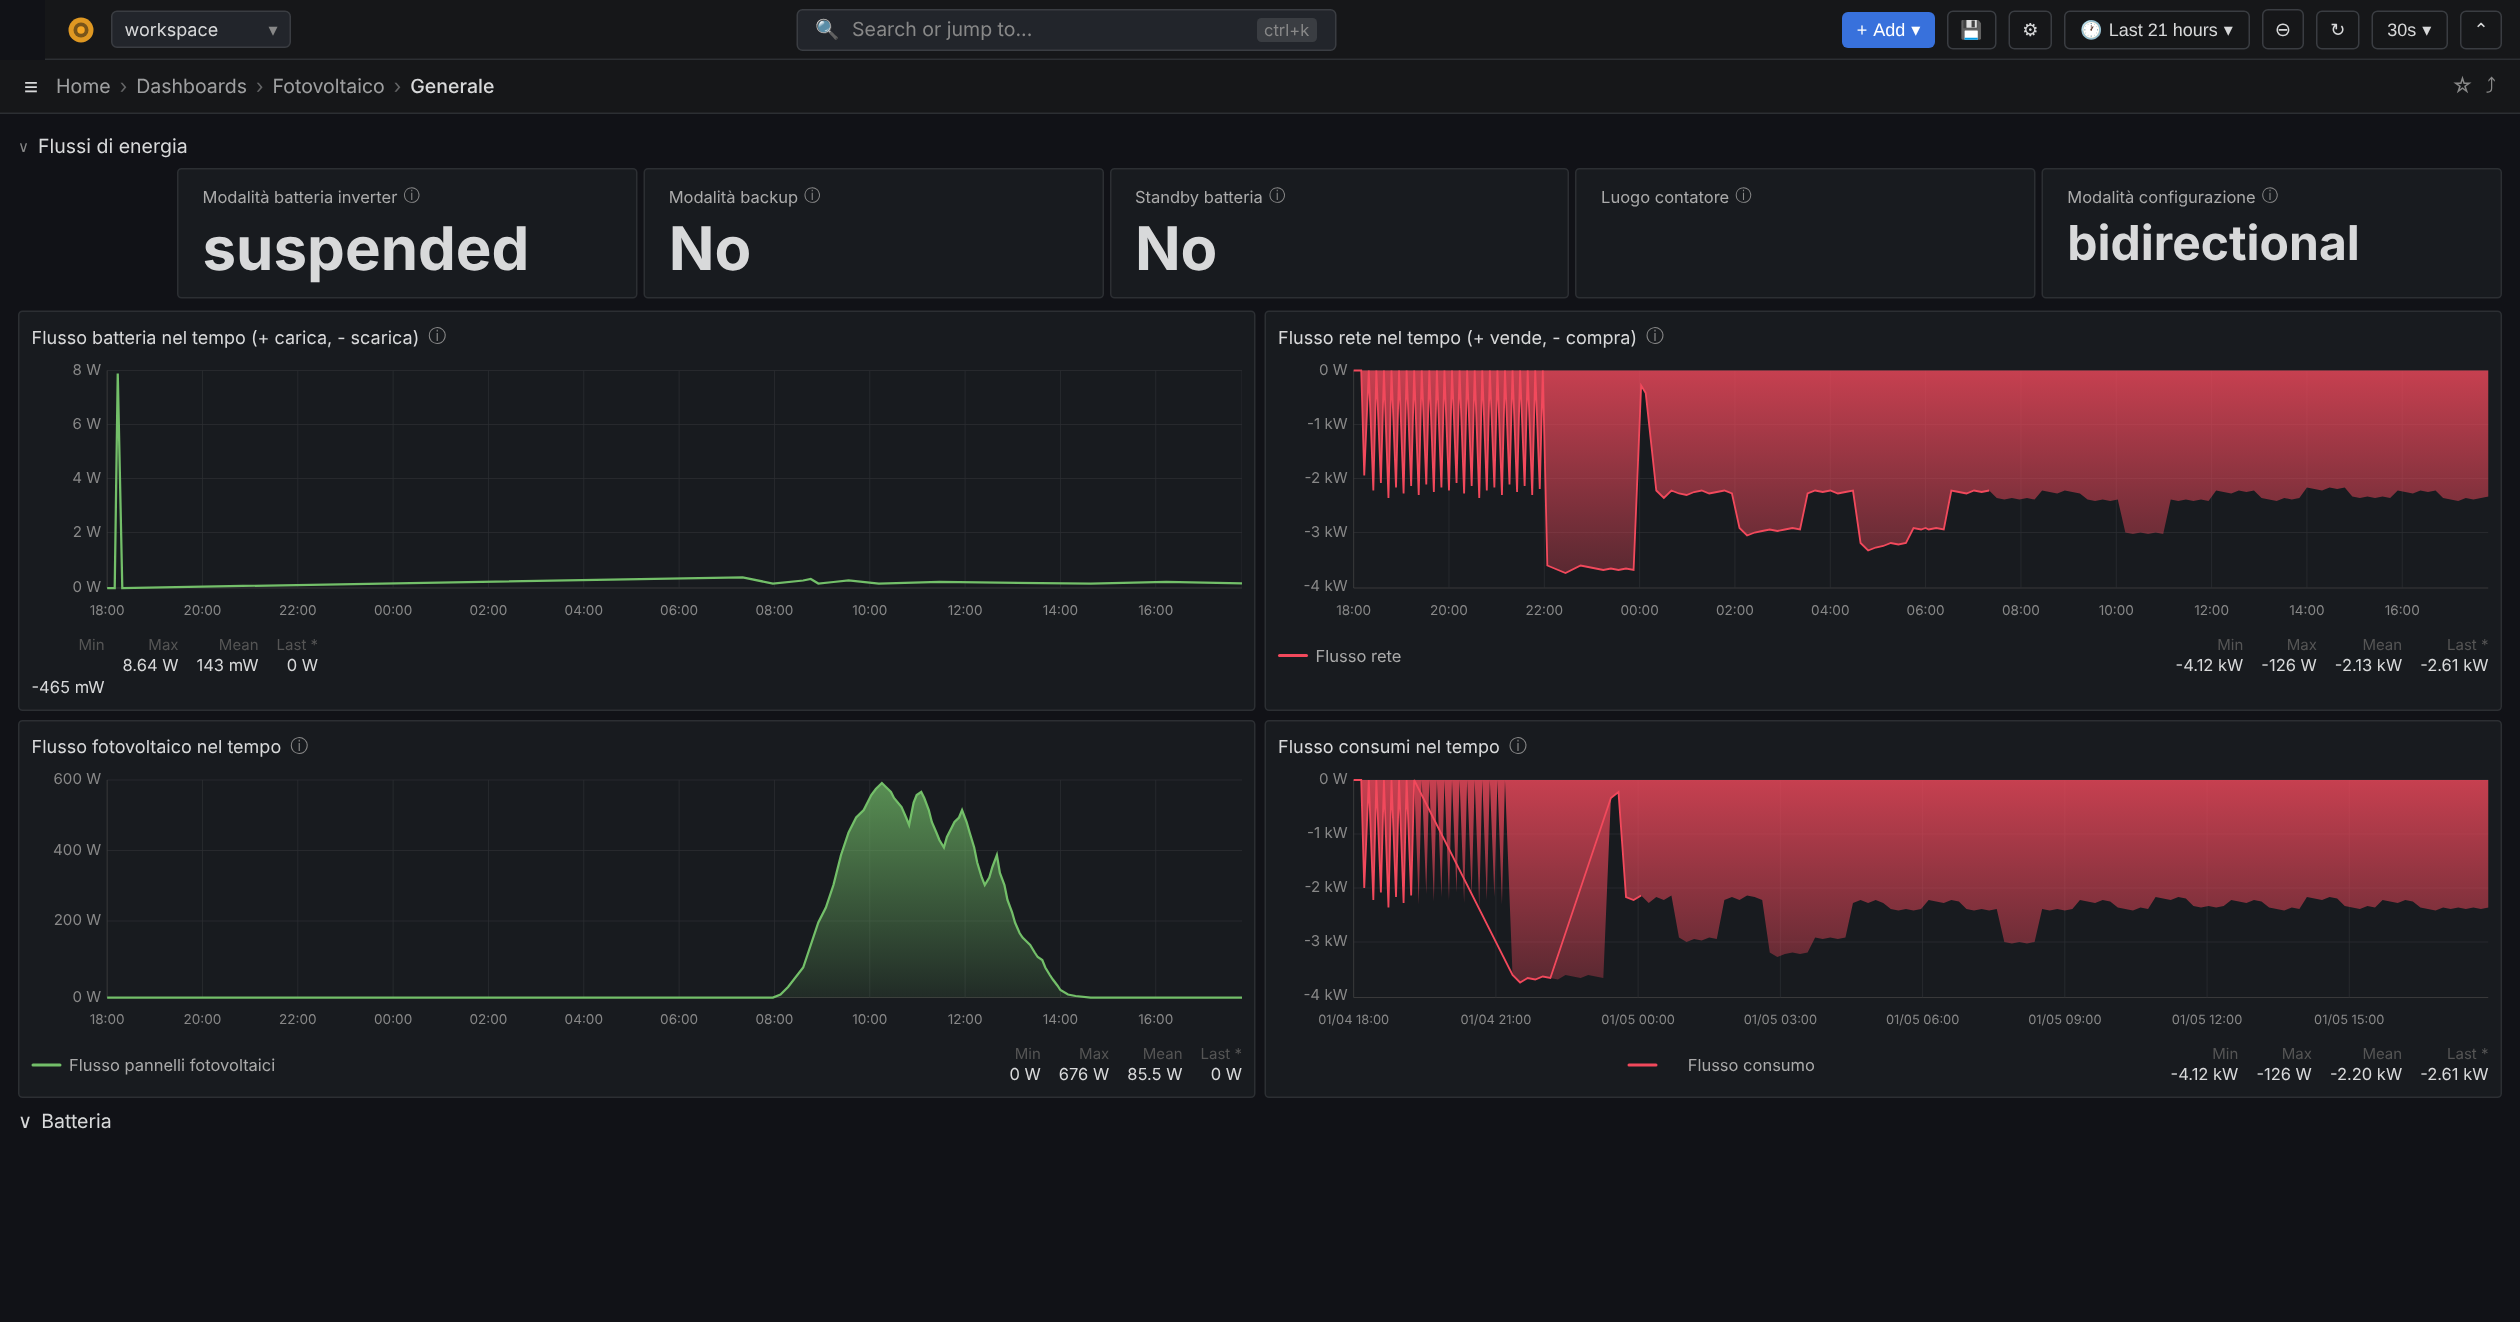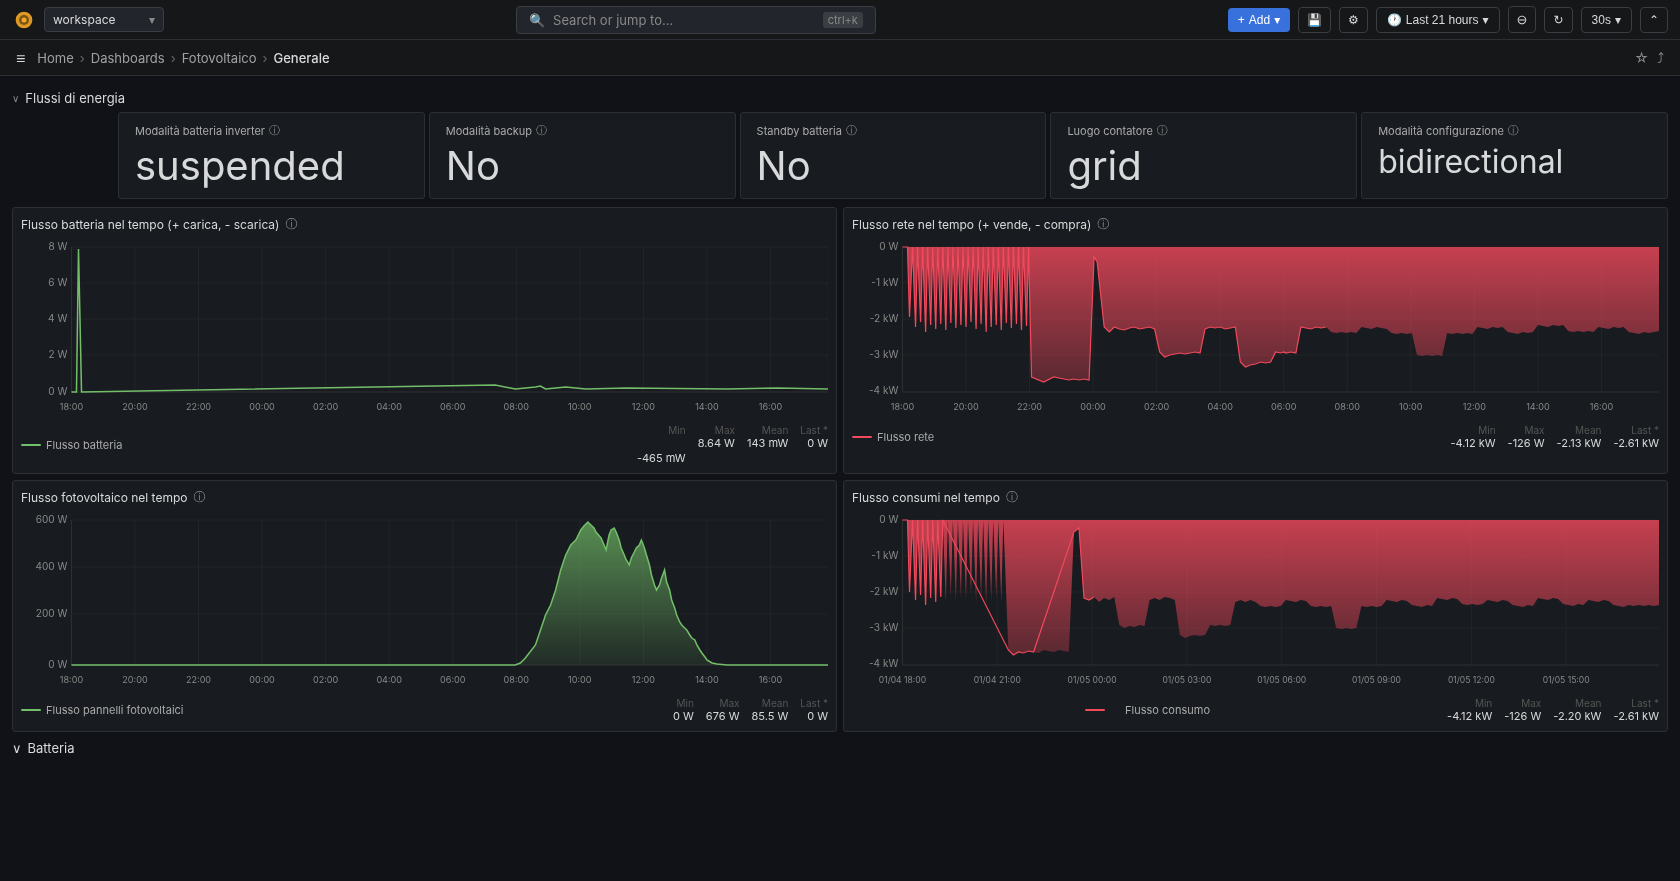--- a/index.html
+++ b/index.html
@@ -15,20 +15,21 @@
 
     
     .topbar {
       display: flex;
       align-items: center;
       background: #161719;
       border-bottom: 1px solid #2c2f33;
       height: 40px;
       padding: 16px 12px;
       gap: 8px;
+      margin-left: 30px;
     }
     .topbar-logo {
       width: 24px; height: 24px;
       display: flex; align-items: center; justify-content: center;
     }
     .topbar-logo svg { width: 20px; height: 20px; }
     .topbar-dropdown {
       background: #22252b;
       border: 1px solid #3a3d42;
       border-radius: 4px;
@@ -151,21 +152,21 @@
       min-width: 0;
     }
     .stat-card-title {
       font-size: 11px;
       color: #aaa;
       display: flex; align-items: center; gap: 4px;
       margin-bottom: 6px;
     }
     .stat-card-value {
       font-size: 40px;
-      font-weight: 400;
+      font-weight: 700;
       color: #d8d9da;
       line-height: 1.1;
     }
 
     
     .charts-grid {
       display: grid;
       grid-template-columns: 1fr 1fr;
       gap: 6px;
     }
@@ -307,21 +308,20 @@
         <span style="color:#888;">ⓘ</span>
       </div>
       <div class="stat-card-value">No</div>
     </div>
 
     <div class="stat-card">
       <div class="stat-card-title">
         <span>Luogo contatore</span>
         <span style="color:#888;">ⓘ</span>
       </div>
-      <div class="stat-card-value">grid</div>
     </div>
 
     <div class="stat-card">
       <div class="stat-card-title">
         <span>Modalità configurazione</span>
         <span style="color:#888;">ⓘ</span>
       </div>
       <div class="stat-card-value" style="font-size:32px;">bidirectional</div>
     </div>
   </div>
@@ -373,24 +373,20 @@
           <text x="428" y="173" fill="#888" font-size="9" text-anchor="middle">06:00</text>
           <text x="491" y="173" fill="#888" font-size="9" text-anchor="middle">08:00</text>
           <text x="554" y="173" fill="#888" font-size="9" text-anchor="middle">10:00</text>
           <text x="617" y="173" fill="#888" font-size="9" text-anchor="middle">12:00</text>
           <text x="680" y="173" fill="#888" font-size="9" text-anchor="middle">14:00</text>
           <text x="743" y="173" fill="#888" font-size="9" text-anchor="middle">16:00</text>
         </svg>
       </div>
 
       <div style="display:flex; align-items:center; margin-top:2px; font-size:11px; gap:4px;">
-        <div style="display:flex; align-items:center; gap:5px; flex:1;">
-          <div style="width:20px; height:2px; background:#73bf69; border-radius:1px;"></div>
-          <span style="color:#aaa;">Flusso batteria</span>
-        </div>
         <div style="display:flex; gap:12px; color:#666; font-size:11px;">
           <div style="display:flex; flex-direction:column; align-items:flex-end;">
             <span style="font-size:10px;color:#555;">Min</span>
             <span style="color:#d8d9da;margin-top:15px;">-465 mW</span>
           </div>
           <div style="display:flex; flex-direction:column; align-items:flex-end;">
             <span style="font-size:10px;color:#555;">Max</span>
             <span style="color:#d8d9da;">8.64 W</span>
           </div>
           <div style="display:flex; flex-direction:column; align-items:flex-end;">

